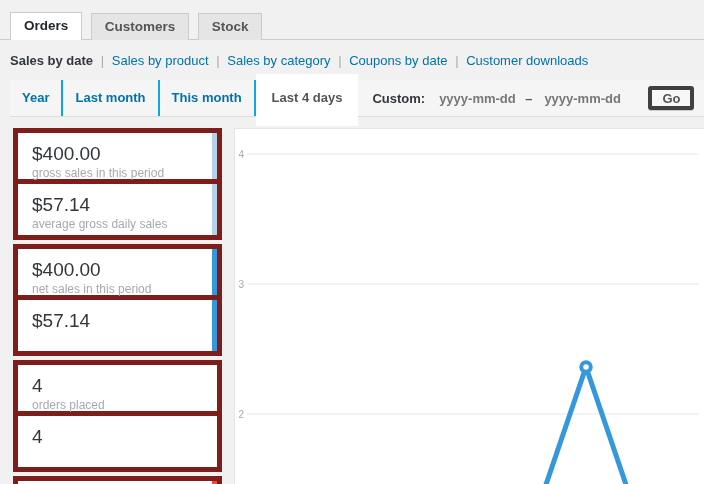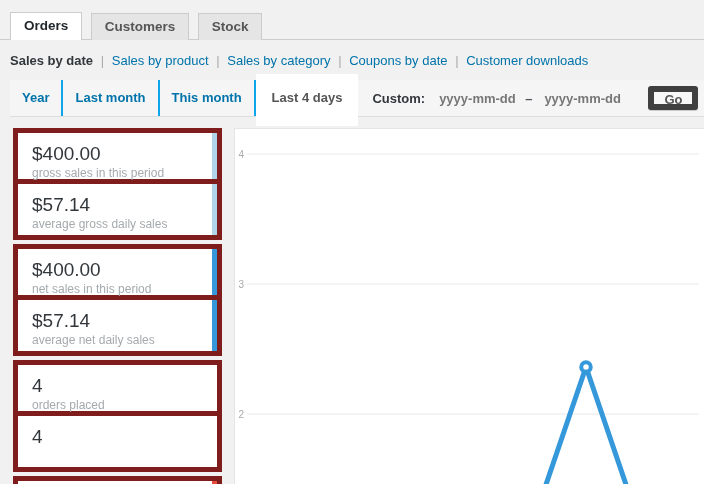--- a/index.html
+++ b/index.html
@@ -101,21 +101,21 @@
     padding: 0; margin: 17px 2px;
     outline: none;
   }
   .date-input::placeholder { color: #777; opacity: 1; }
   .date-sep { color: #50575e; font-weight: bold; margin: 0 10px 0 2px; }
   .go-btn {
     margin-left: 20px;
     height: 24px;
     padding: 0 10px;
     background: #f7f7f7;
-    border: 6px solid #404040;
+    border: 4px solid #404040;
     border-radius: 3px;
     box-shadow: 0 1px 0 #ccc;
     font-family: "Liberation Sans", sans-serif;
     font-size: 13px;
     font-weight: 600;
     color: #555;
     cursor: pointer;
   }
 
   
@@ -198,21 +198,20 @@
   <div class="stat-item" style="box-shadow: rgb(177, 212, 234) -5px 0px 0px inset;">
     <div class="stat-amount">$57.14</div>
     <div class="stat-label">average gross daily sales</div>
   </div>
   <div class="stat-item group-start" style="box-shadow: rgb(52, 152, 219) -5px 0px 0px inset;">
     <div class="stat-amount">$400.00</div>
     <div class="stat-label">net sales in this period</div>
   </div>
   <div class="stat-item" style="box-shadow: rgb(52, 152, 219) -5px 0px 0px inset;">
     <div class="stat-amount">$57.14</div>
-    <div class="stat-label">average net daily sales</div>
   </div>
   <div class="stat-item group-start">
     <div class="stat-amount">4</div>
     <div class="stat-label">orders placed</div>
   </div>
   <div class="stat-item">
     <div class="stat-amount">4</div>
   </div>
   <div class="stat-item group-start" style="box-shadow: rgb(231, 76, 60) -5px 0px 0px inset;">
     <div class="stat-amount"></div>

